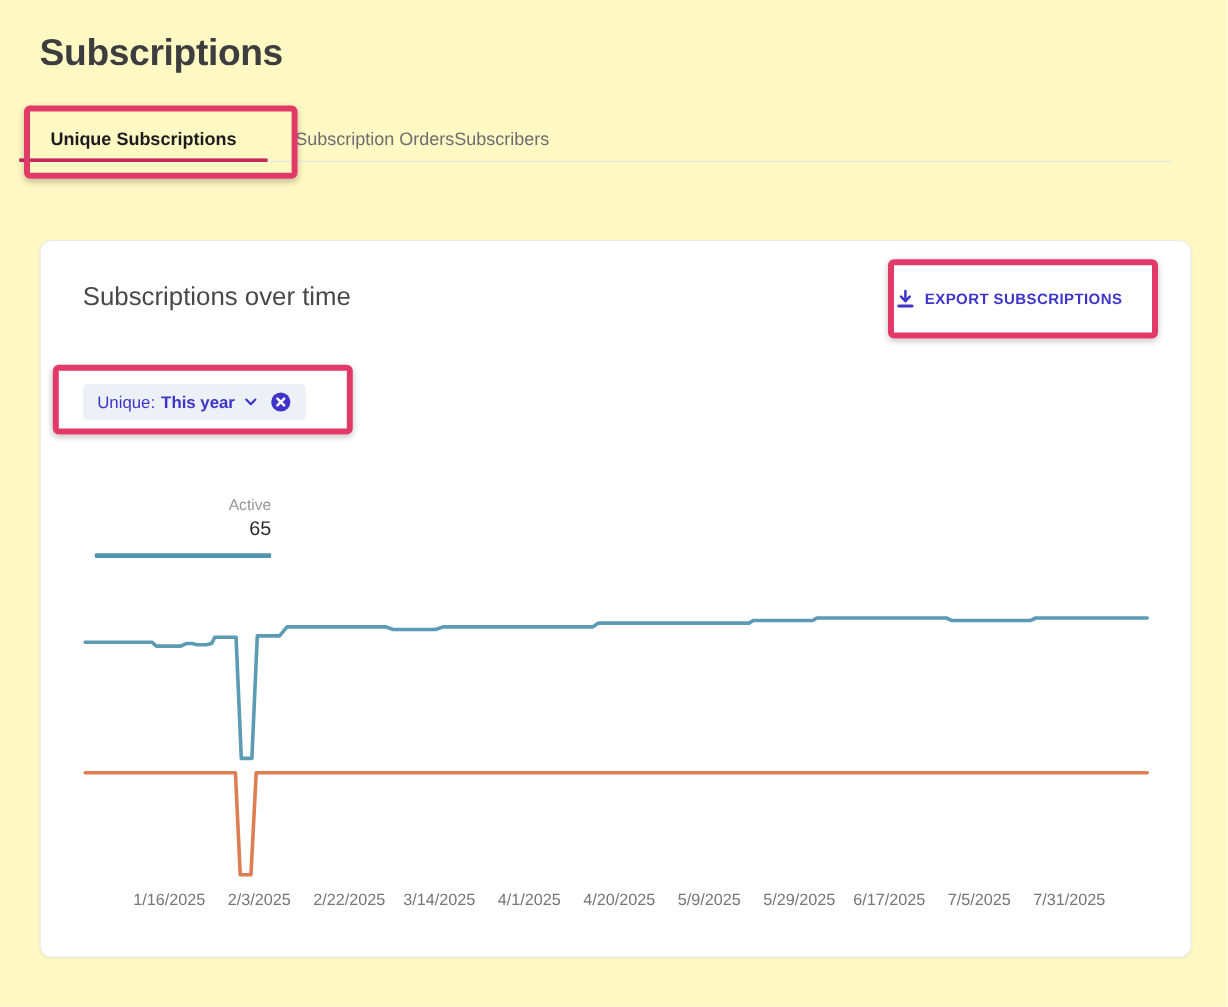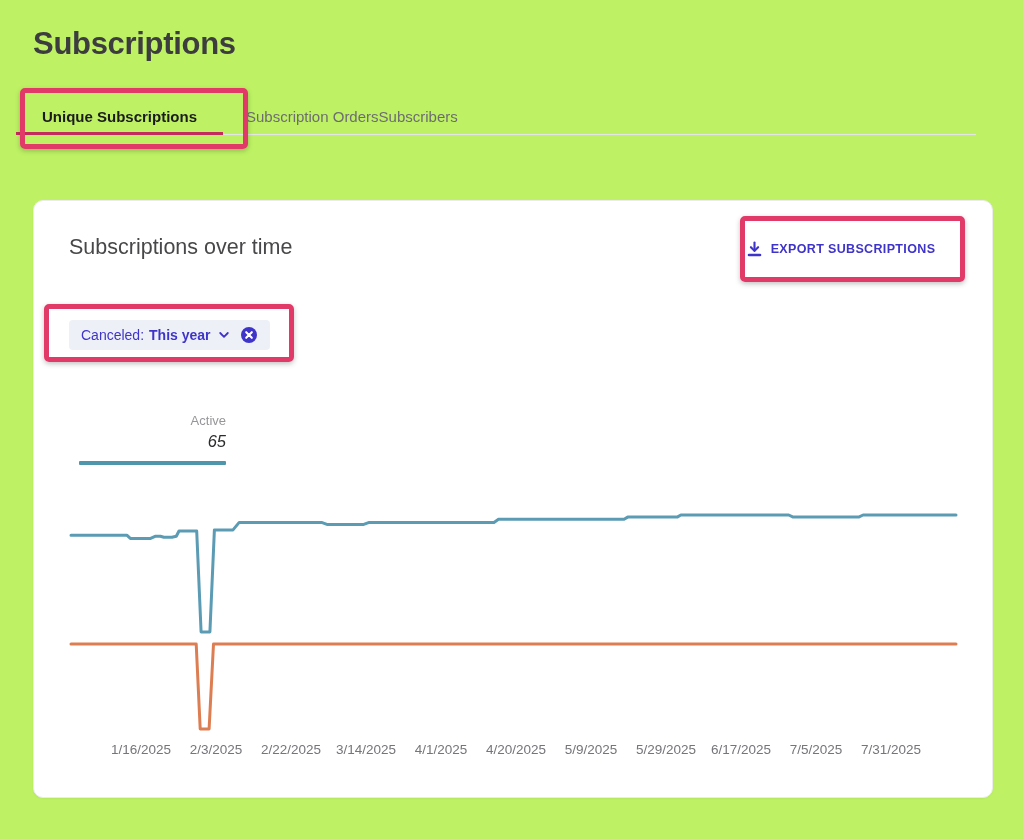--- a/index.html
+++ b/index.html
@@ -1,19 +1,19 @@
 <!DOCTYPE html>
 <html><head>
 <meta charset="utf-8">
 <style>
   * { box-sizing: border-box; margin: 0; padding: 0; }
   body { font-family: "Liberation Sans", sans-serif; }
   .screen {
     position: relative; width: 1023px; height: 839px;
-    background: #bef264; overflow: hidden;
+    background: #fef9c3; overflow: hidden;
   }
   
   .page-title {
     position: absolute; left: 33px; top: 26px;
     font-size: 31px; font-weight: 700; color: #3d3d3f; letter-spacing: -0.3px;
   }
   
   .tab-bar {
     position: absolute; left: 16px; top: 99px; width: 960px; height: 36px;
     display: flex; align-items: center; border-bottom: 1px solid #e4e5e8;
@@ -61,21 +61,21 @@
     background: #eef0f8; border-radius: 4px; cursor: pointer;
     font-size: 14px; color: #3f34c9; white-space: nowrap;
   }
   .chip .chip-value { font-weight: 700; margin-left: 5px; }
   .chip .chev { margin-left: 7px; display: flex; }
   .chip .remove-btn { margin-left: 10px; display: flex; border: none; background: none; padding: 0; cursor: pointer; }
   
   .legend { position: absolute; left: 45px; top: 212px; display: flex; gap: 24px; text-align: right; }
   .legend-item { width: 147px; }
   .legend-label { font-size: 13px; color: #96969a; }
-  .legend-value { font-size: 16.5px; color: #2c2c2e; margin-top: 4px; font-style: italic; }
+  .legend-value { font-size: 16.5px; color: #2c2c2e; margin-top: 4px; }
   .legend-bar { height: 4px; margin-top: 10px; border-radius: 1px; }
   
   .chart-svg { position: absolute; left: 0; top: 285px; }
   .axis-label { font-size: 13.5px; fill: #75757a; font-family: "Liberation Sans", sans-serif; }
 </style>
 </head>
 <body>
 
 <div class="screen">
 
@@ -100,21 +100,21 @@
     <button class="export-btn">
       <svg width="17" height="17" viewBox="0 0 16 16">
         <path d="M8 1.5 V 9" stroke="#3f34c9" stroke-width="2" fill="none" stroke-linecap="round"></path>
         <path d="M4.6 5.8 L 8 9.3 L 11.4 5.8" stroke="#3f34c9" stroke-width="2" fill="none" stroke-linecap="round" stroke-linejoin="round"></path>
         <path d="M2.8 13.2 H 13.2" stroke="#3f34c9" stroke-width="2.4" fill="none" stroke-linecap="round"></path>
       </svg>
       <span>EXPORT SUBSCRIPTIONS</span>
     </button>
 
     <div class="chip">
-      <span>Canceled:</span>
+      <span>Unique:</span>
       <span class="chip-value">This year</span>
       <span class="chev">
         <svg width="12" height="12" viewBox="0 0 12 12">
           <path d="M2.2 4 L 6 7.8 L 9.8 4" stroke="#3f34c9" stroke-width="1.8" fill="none" stroke-linecap="round" stroke-linejoin="round"></path>
         </svg>
       </span>
       <button class="remove-btn">
         <svg width="18" height="18" viewBox="0 0 18 18">
           <circle cx="9" cy="9" r="8" fill="#3f34c9"></circle>
           <path d="M6.2 6.2 L 11.8 11.8 M11.8 6.2 L 6.2 11.8" stroke="#ffffff" stroke-width="2.1" stroke-linecap="round"></path>

